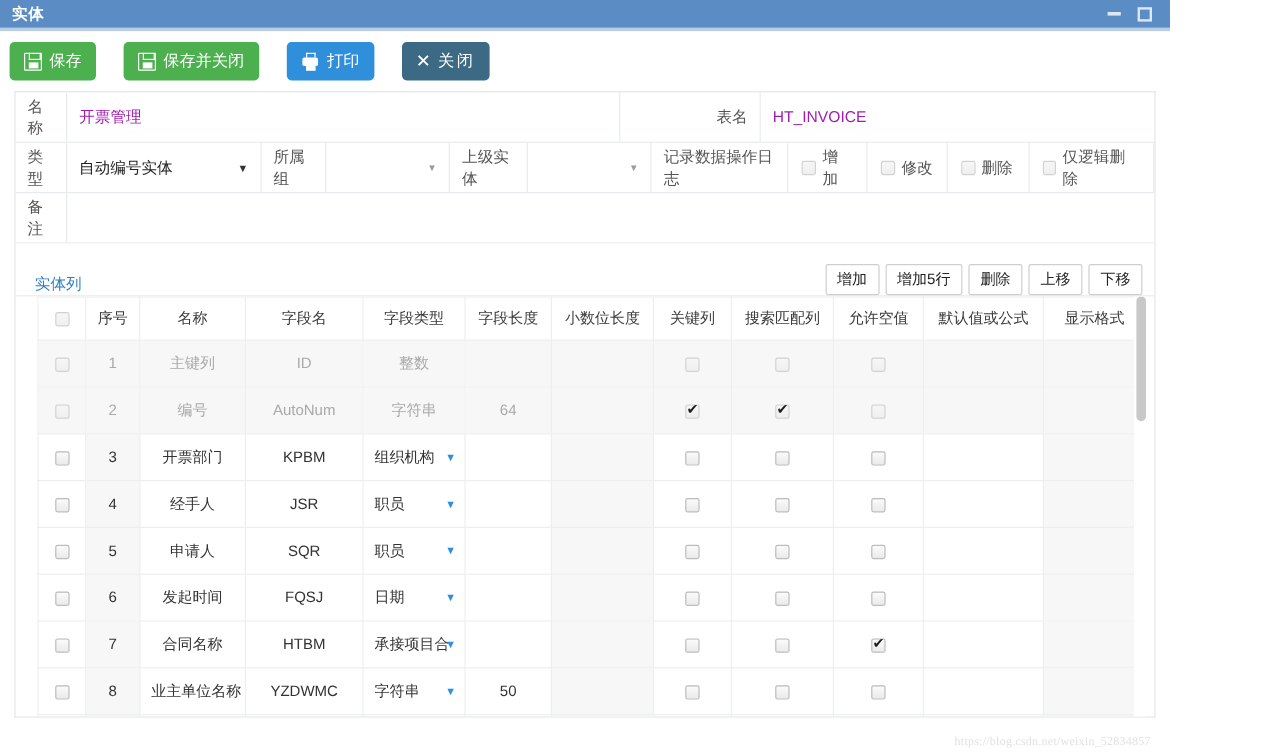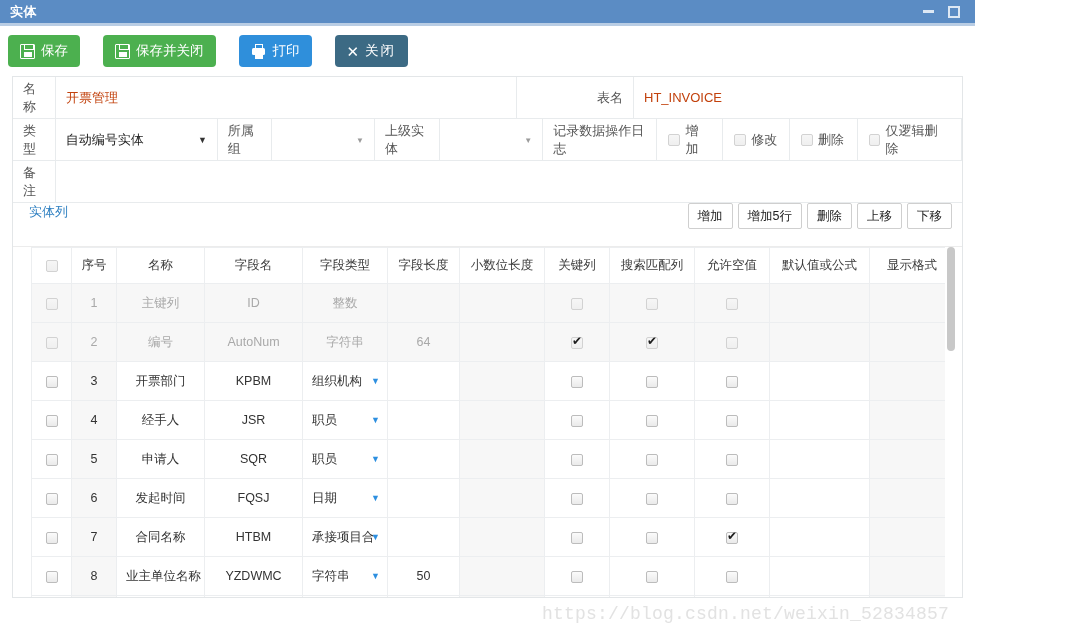--- a/index.html
+++ b/index.html
@@ -54,21 +54,21 @@
   .lbl-sp { letter-spacing: 2px; }
 
   
   .formpanel { margin: 0 12px; border: 1px solid #e3e6e8; border-bottom: none; background:#fff; }
   .frow { display: flex; border-bottom: 1px solid #e8ebed; }
   .frow:last-child { border-bottom: 1px solid #e8ebed; align-items: flex-end; }
   .fcell { display:flex; align-items:center; height: 41px; font-size: 13px; color:#333; }
   .flabel { color:#555; padding: 0 10px; justify-content:flex-start; }
   .flabel-r { color:#555; padding: 0 10px; justify-content:flex-end; }
   .fsep { border-right: 1px solid #e8ebed; }
-  .fval { padding: 0 10px; color:#c2410c; }
+  .fval { padding: 0 10px; color:#a21caf; }
   .grow { flex: 1; }
 
   .selbox { position: relative; display:flex; align-items:center; height: 41px; padding: 0 10px; font-size: 13px; color:#222; }
   .selbox .caret { position:absolute; right: 10px; top: 50%; transform: translateY(-50%); font-size: 9px; color: #333; }
   .selbox .caret.light { color:#9b9b9b; font-size:8px; }
 
   
   .cbx {
     display:inline-block; width: 12px; height: 12px; border:1px solid #bcbcbc;
     border-radius:2px; background: linear-gradient(#fbfbfb,#eaeaea); vertical-align: middle;
@@ -76,21 +76,21 @@
   }
   .cbx.checked::after {
     content: "✔"; position:absolute; left: 0px; top: -4px;
     font-size: 12px; color: #1d1d1d; line-height: 14px; font-weight: bold;
   }
   .cbx.dim { background: linear-gradient(#f6f6f6,#efefef); border-color:#d2d2d2; }
   .cbxwrap { display:flex; align-items:center; gap:5px; padding: 0 11px; font-size:13px; color:#555; height:41px; }
 
   
   .gridsec { margin: 0 12px; border: 1px solid #e3e6e8; border-top: none; background:#fff; }
-  .gridhead { display:flex; align-items:flex-start; height: 44px; padding: 0 10px 0 16px; border-bottom:1px solid #ececec;gap:12px; }
+  .gridhead { display:flex; align-items:flex-end; height: 44px; padding: 0 10px 0 16px; border-bottom:1px solid #ececec;gap:12px; }
   .gridhead .link { color:#2d7fc1; font-size: 13px; cursor:pointer; }
   .gridhead .sp { flex:1; }
   .gbtns { display:flex; }
   .gbtn {
     height: 26px; min-width: 40px; padding: 0 9px;
     border: 1px solid #cfcfcf; background: #fff; color:#222;
     font-size: 12.5px; cursor:pointer; margin-left: 5px; border-radius: 2px;
     font-family: "Liberation Sans", "DejaVu Sans", sans-serif;
     line-height: 24px;
   }
@@ -110,24 +110,24 @@
   .cellsel { position:relative; display:block; text-align:left; padding-right:14px; }
   .cellsel .caret { position:absolute; right: -2px; top: 50%; transform: translateY(-50%); color:#2d8fe0; font-size: 9px; }
 
   
   .vscroll { position:absolute; right: 0px; top: 0px; width: 11px; height: 350px; background:#fff; }
   .vscroll .track { position:absolute; left:2px; top:0; width: 8px; height: 100%; background: #fff; }
   .vscroll .thumb { position:absolute; left:2px; top:0px; width: 8px; height: 104px; background: #c8c8c8; border-radius: 5px; }
 
   
   .watermark {
-    position:absolute; right: 26px; bottom: 4px;
-    font-size: 18px; color: #e2e2e2; letter-spacing: .2px;
+    position:absolute; right: 16px; bottom: 4px;
+    font-size: 10px; color: #e2e2e2; letter-spacing: .2px;
     pointer-events:none; user-select:none;
-    font-family: Liberation Mono, monospace;
+    font-family: Liberation Serif, serif;
   }
 </style>
 </head>
 <body>
 
 <div id="app">
 
   <div class="titlebar">
     <span class="ttl">实体</span>
     <span class="spacer"></span>

